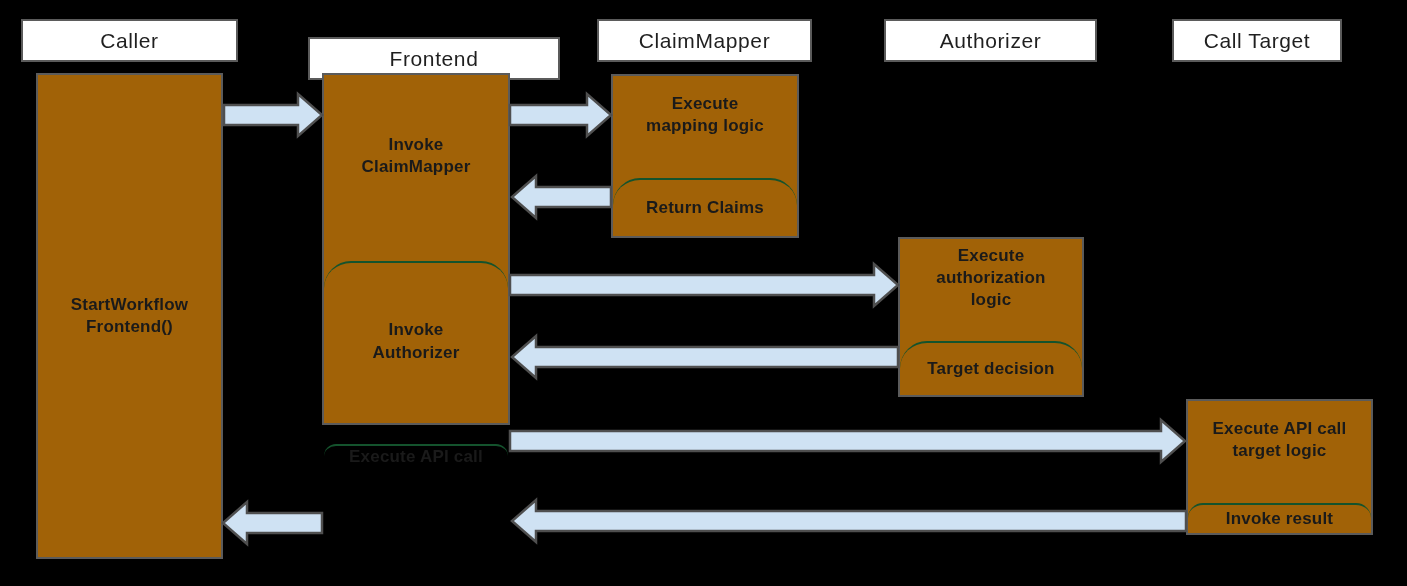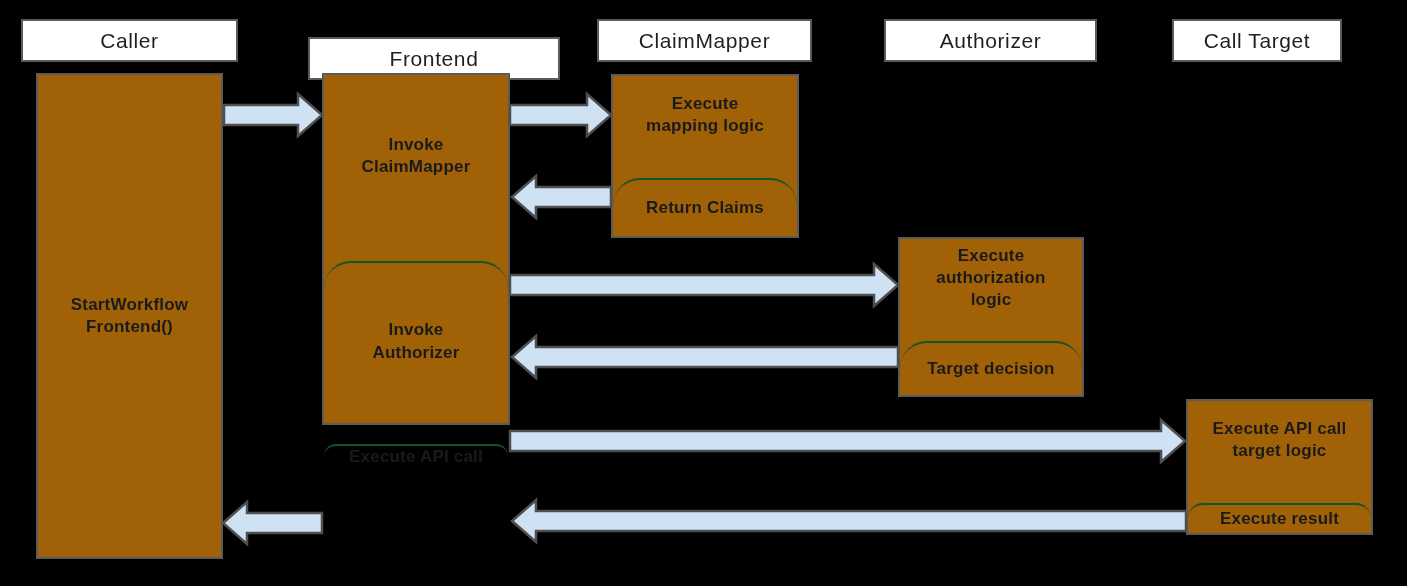--- a/index.html
+++ b/index.html
@@ -131,21 +131,21 @@
       <div class="act-label">Target decision</div>
     </div>
   </div>
 
   <div class="col col-calltarget">
     <div class="cell">
       <div class="act-label">Execute API call
 target logic</div>
     </div>
     <div class="cell">
-      <div class="act-label">Execute result</div>
+      <div class="act-label">Invoke result</div>
     </div>
   </div>
 
   <svg id="arrows-layer" viewBox="0 0 1407 586" xmlns="http://www.w3.org/2000/svg">
       <polygon points="224,105 298,105 298,94 322,115 298,136 298,125 224,125" fill="#cfe2f3" stroke="#4f4f4f" stroke-width="2.5" stroke-linejoin="miter"></polygon>
       <polygon points="510,105 587,105 587,94 611,115 587,136 587,125 510,125" fill="#cfe2f3" stroke="#4f4f4f" stroke-width="2.5" stroke-linejoin="miter"></polygon>
       <polygon points="611,187 536,187 536,176 512,197 536,218 536,207 611,207" fill="#cfe2f3" stroke="#4f4f4f" stroke-width="2.5" stroke-linejoin="miter"></polygon>
       <polygon points="510,275 874,275 874,264 898,285 874,306 874,295 510,295" fill="#cfe2f3" stroke="#4f4f4f" stroke-width="2.5" stroke-linejoin="miter"></polygon>
       <polygon points="898,347 536,347 536,336 512,357 536,378 536,367 898,367" fill="#cfe2f3" stroke="#4f4f4f" stroke-width="2.5" stroke-linejoin="miter"></polygon>
       <polygon points="510,431 1161,431 1161,420 1185,441 1161,462 1161,451 510,451" fill="#cfe2f3" stroke="#4f4f4f" stroke-width="2.5" stroke-linejoin="miter"></polygon>

